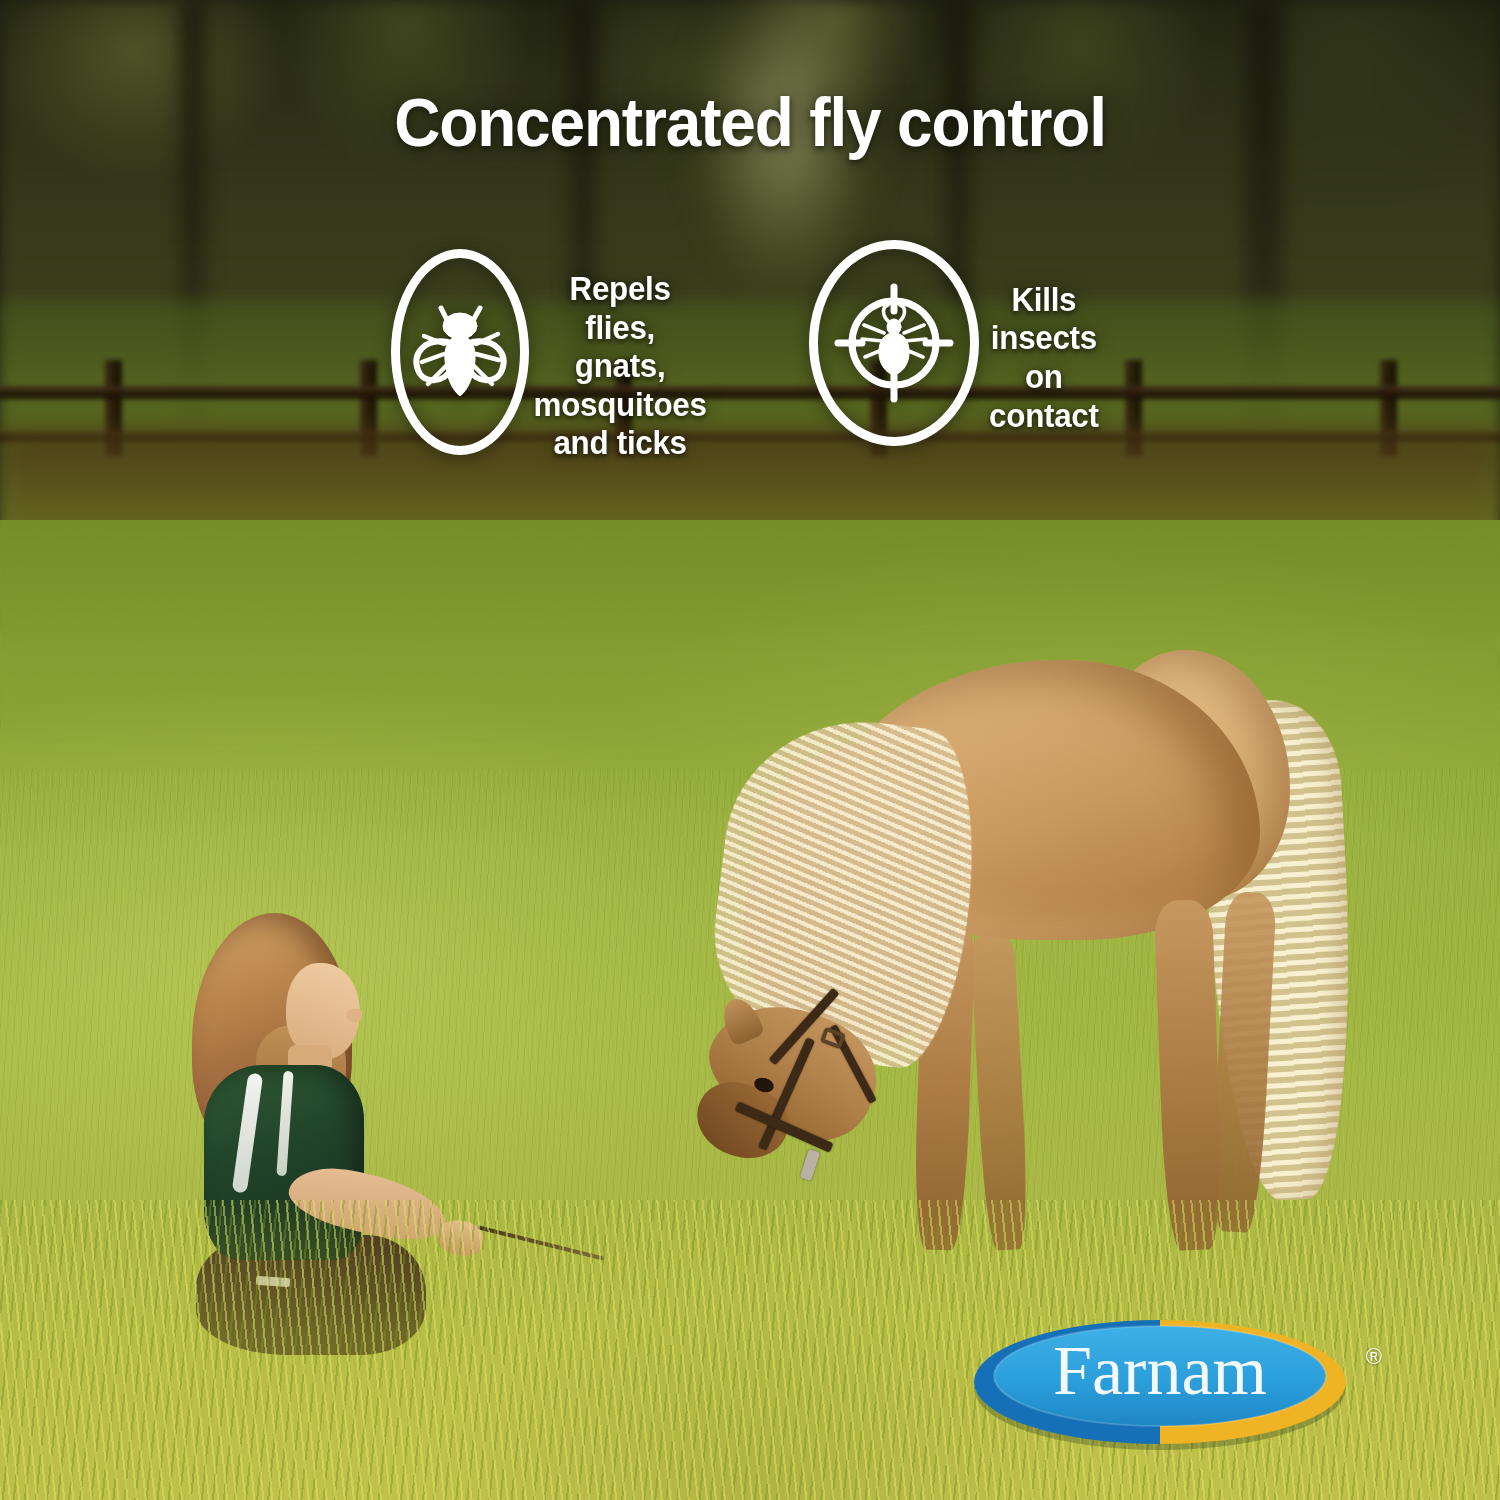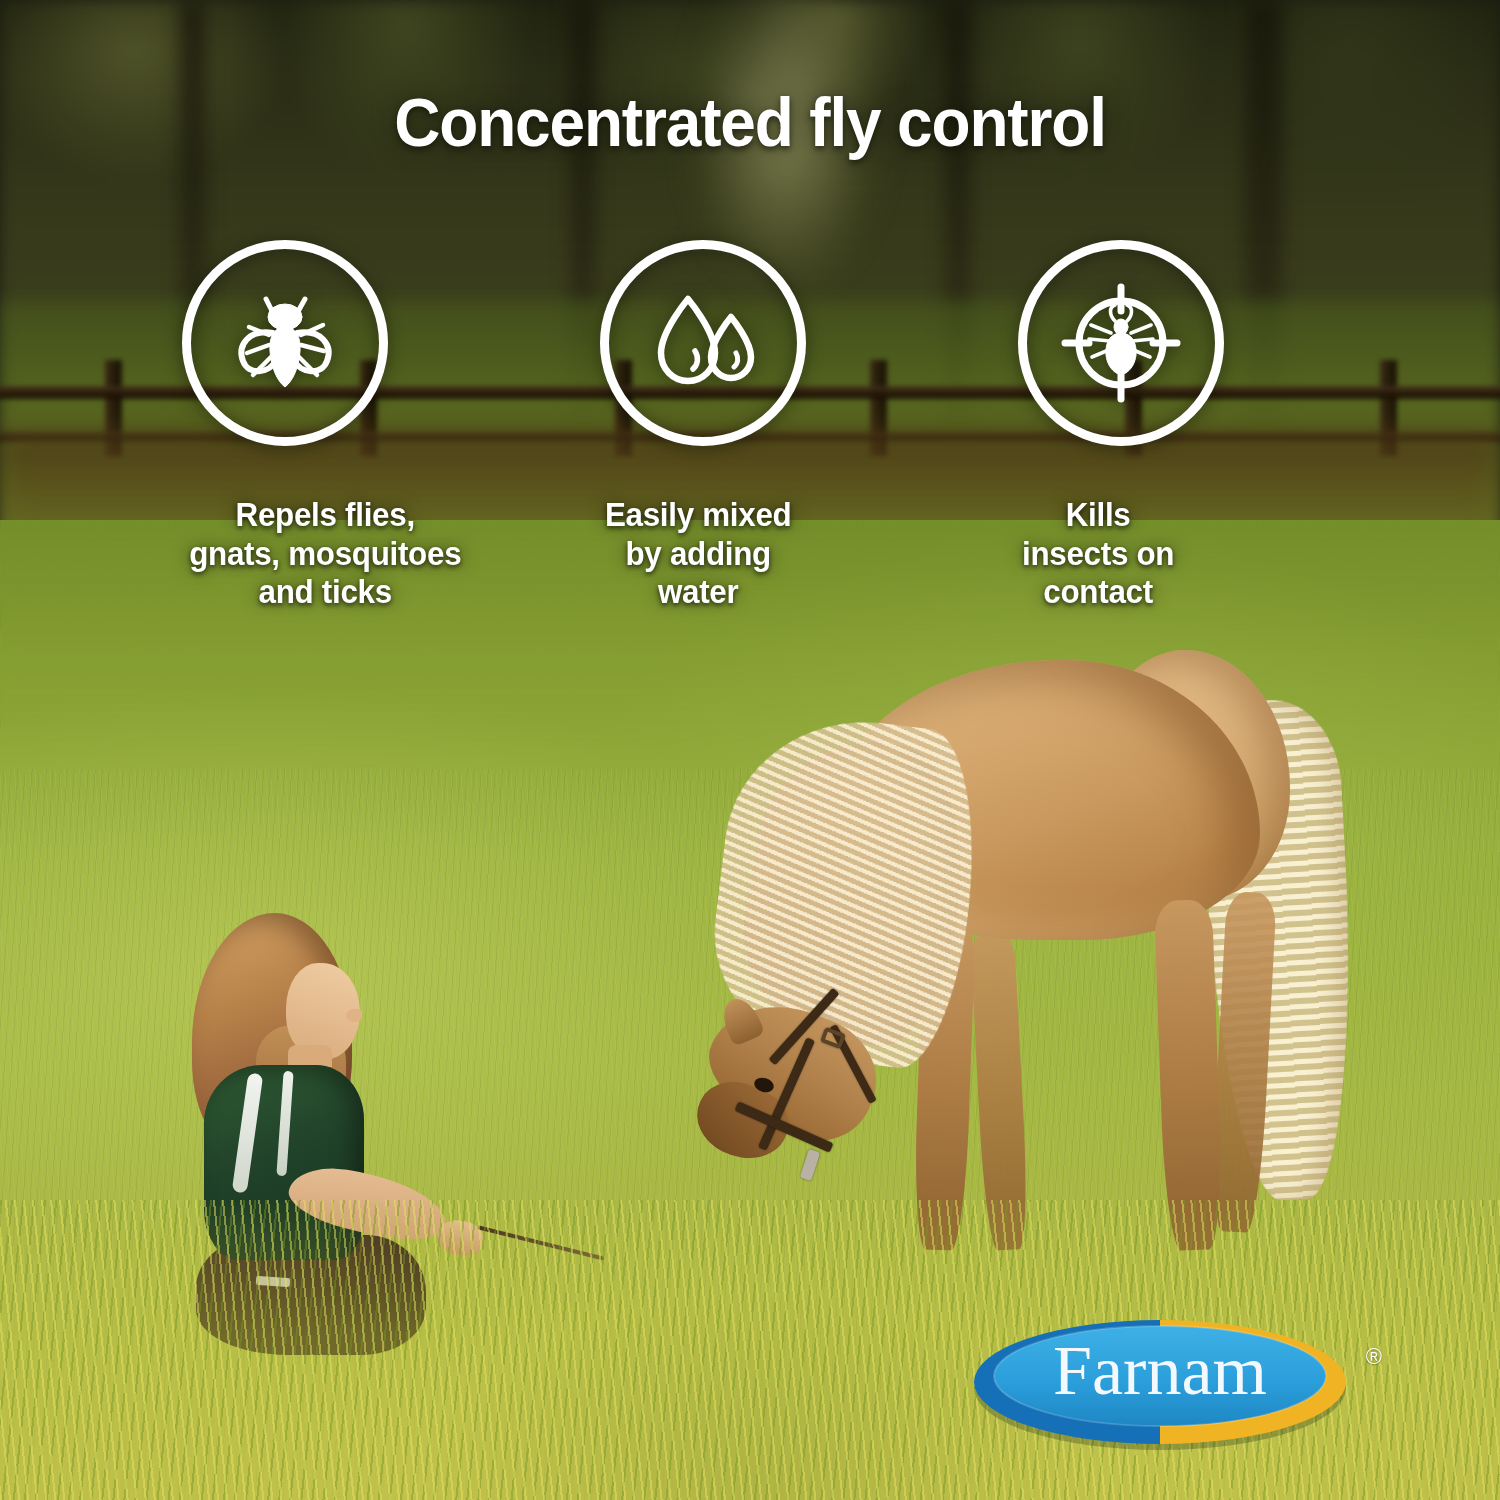--- a/index.html
+++ b/index.html
@@ -264,21 +264,21 @@
     transform:scaleX(.94);
     text-shadow:0 3px 7px rgba(20,22,8,.75), 0 0 24px rgba(20,22,8,.5);
     line-height:1;
   }
 
   
   .features{
     position:absolute; left:0; top:240px; width:100%;
     display:flex; justify-content:center; align-items:flex-start; gap:118px;
   }
-  .feature{ width:300px; display:flex; flex-direction:column; align-items:flex-start;gap:20px; }
+  .feature{ width:300px; display:flex; flex-direction:row; align-items:center; }
   .badge{
     width:206px; height:206px; border-radius:50%;
     border:9px solid #ffffff;
     display:flex; align-items:center; justify-content:center;
     filter:drop-shadow(0 2px 8px rgba(10,12,4,.55));
   }
   .badge svg{ display:block; }
   .feature-label{
     margin-top:30px; text-align:center; color:#ffffff;
     font-size:33px; font-weight:700; line-height:1.17;
@@ -394,37 +394,20 @@
 
             <path d="M60 44 C71 44 76 54 75 68 C74 84 68 98 60 104 C52 98 46 84 45 68 C44 54 49 44 60 44 Z"></path>
           </g>
         </svg>
       </div>
       <div class="feature-label">Repels flies,
 gnats, mosquitoes
 and ticks</div>
     </div>
 
-    <div class="feature">
-      <div class="badge">
-        <svg width="120" height="120" viewBox="0 0 120 120" aria-hidden="true">
-          <g fill="none" stroke="#ffffff" stroke-width="6.5" stroke-linecap="round" stroke-linejoin="round">
-
-            <path d="M45 16 C45 16 72 48 72 70 C72 86 60 98 45 98 C30 98 18 86 18 70 C18 48 45 16 45 16 Z"></path>
-            <path d="M52 68 C56 74 55 82 50 86" stroke-width="5.5"></path>
-
-            <path d="M88 34 C88 34 108 58 108 74 C108 86 99 95 88 95 C77 95 68 86 68 74 C68 58 88 34 88 34 Z"></path>
-            <path d="M93 70 C96 75 95 81 91 84" stroke-width="5"></path>
-          </g>
-        </svg>
-      </div>
-      <div class="feature-label">Easily mixed
-by adding
-water</div>
-    </div>
 
     <div class="feature">
       <div class="badge">
         <svg width="124" height="124" viewBox="0 0 124 124" aria-hidden="true">
           <g stroke="#ffffff" fill="none" stroke-linecap="round">
 
             <circle cx="62" cy="62" r="42" stroke-width="7"></circle>
 
             <path d="M62 6 L62 30" stroke-width="7"></path>
             <path d="M62 94 L62 118" stroke-width="7"></path>

